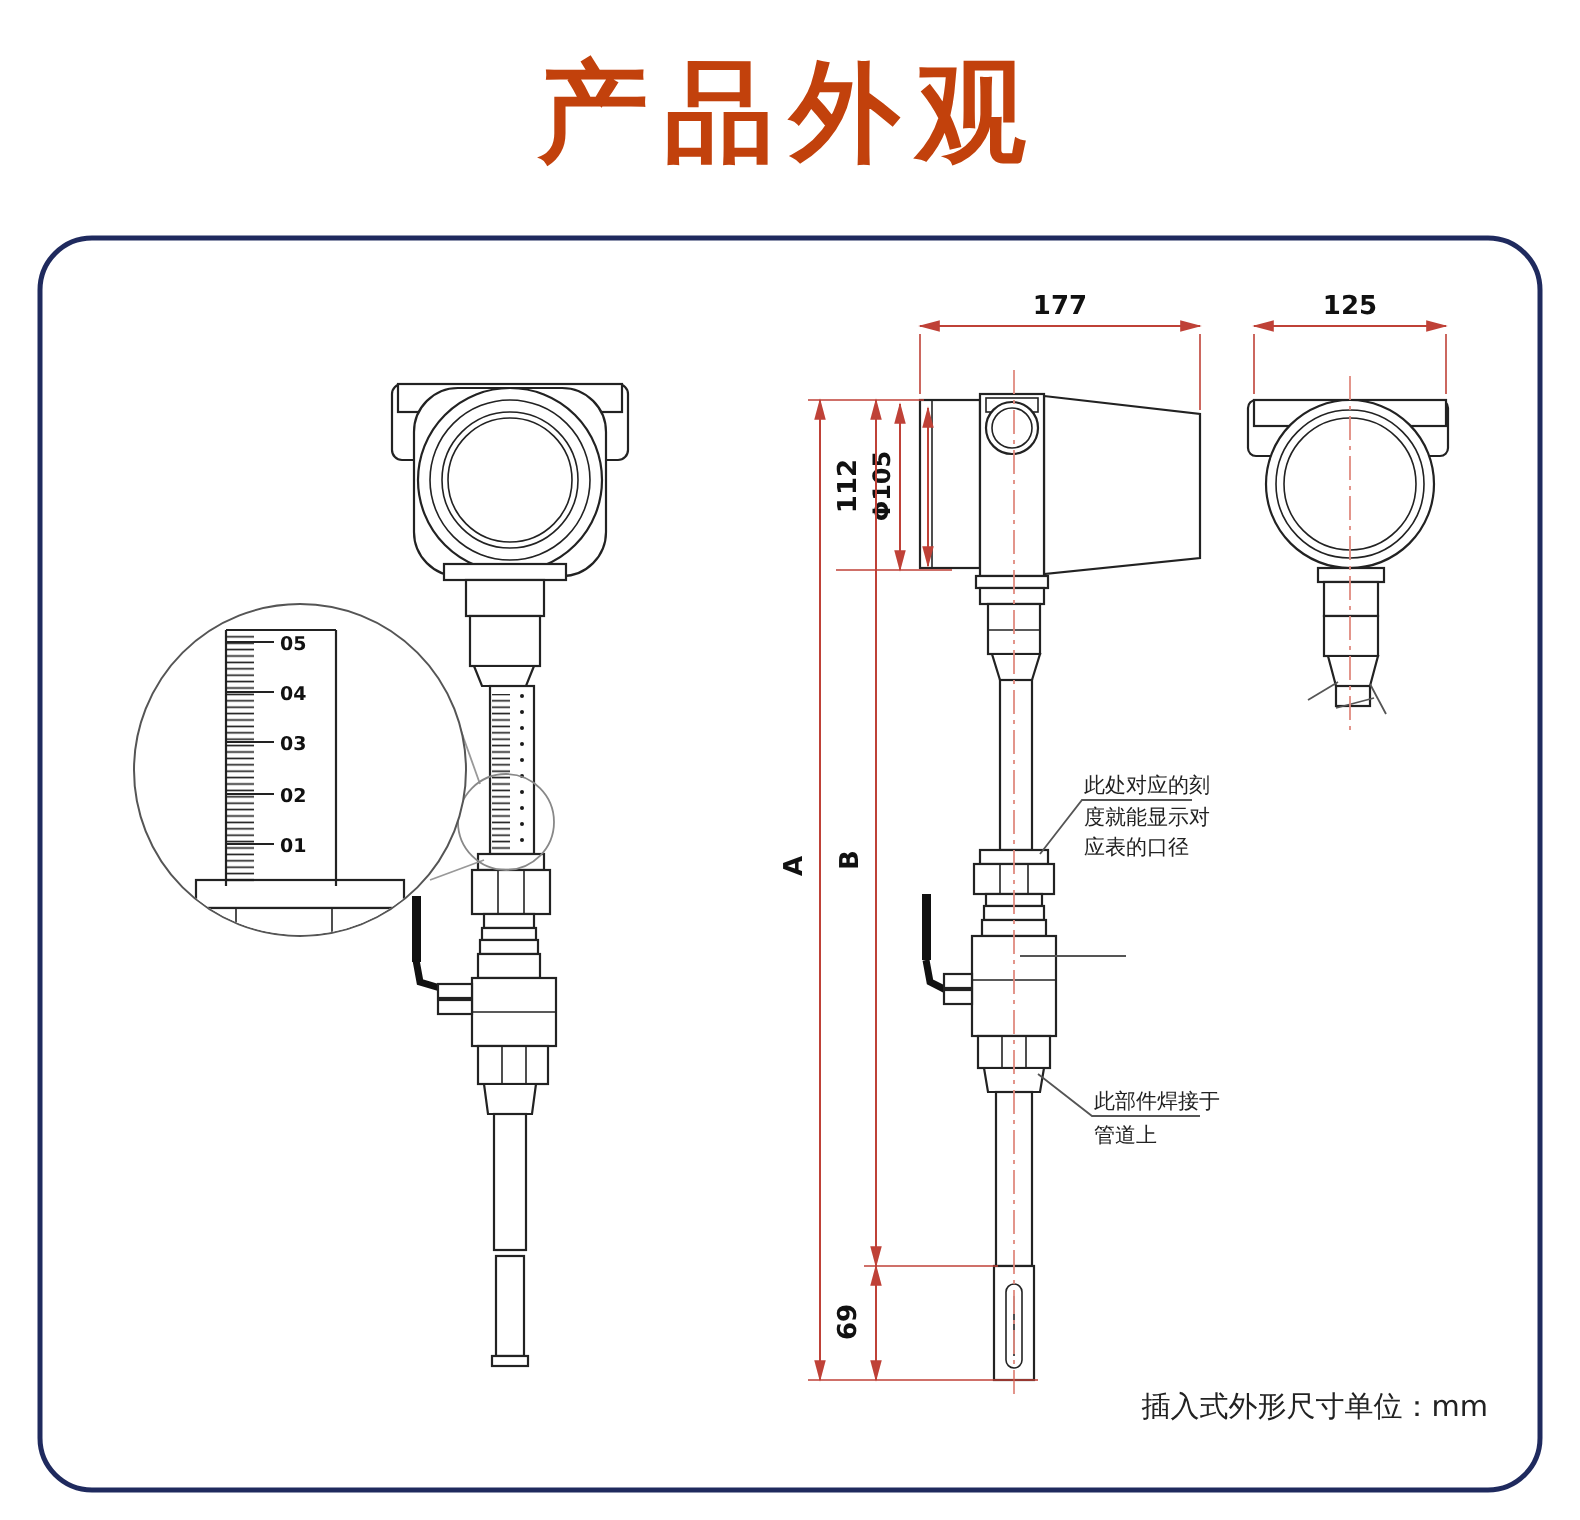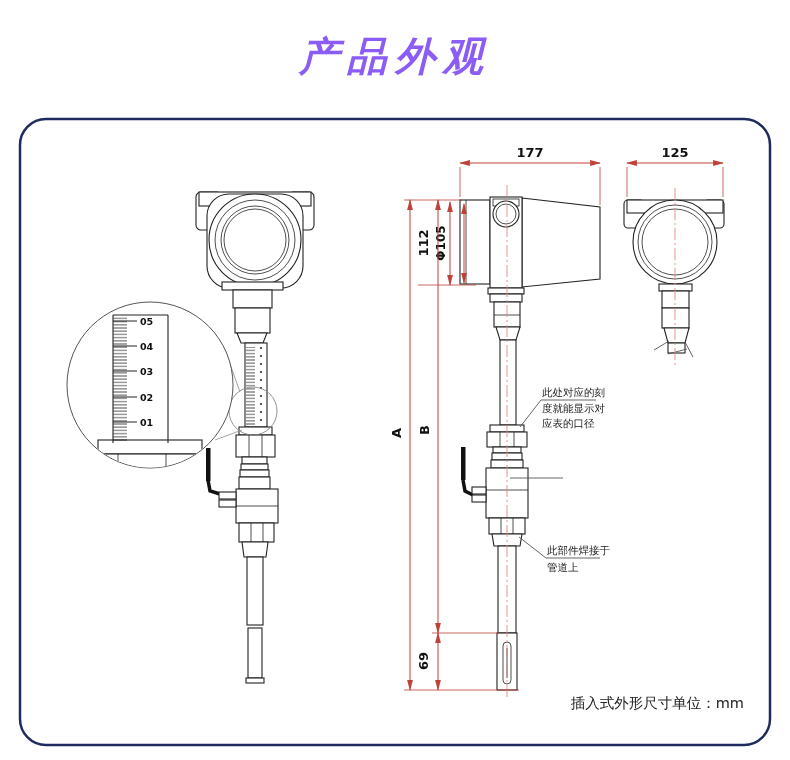--- a/index.html
+++ b/index.html
@@ -3,24 +3,23 @@
 <meta charset="utf-8">
 <style>
   html,body{margin:0;padding:0;}
   body{
     width:790px;height:760px;position:relative;overflow:hidden;
     background:#ffffff;
     font-family:"Liberation Sans","DejaVu Sans",sans-serif;
   }
   h1.page-title{
     margin:10px 0 0;height:96px;line-height:92px;
-    text-align:center;color:#8b5cf6;
-    font-size:40px;font-weight:900;letter-spacing:8px;
+    text-align:center;color:#c2410c;
+    font-size:55px;font-weight:900;letter-spacing:8px;
     font-family:"Liberation Sans","DejaVu Sans",sans-serif;
-    font-style:italic;
   }
   svg.drawing{position:absolute;left:0;top:0;}
   .dim-text{font:bold 13px "DejaVu Sans",sans-serif;fill:#111;}
   .dim-text-sm{font:bold 12px "DejaVu Sans",sans-serif;fill:#111;}
   .cn{font:10.5px "DejaVu Sans",sans-serif;fill:#222;}
   .scale-num{font:bold 9.5px "DejaVu Sans",sans-serif;fill:#111;}
   .footer-text{font:14.5px "DejaVu Sans",sans-serif;fill:#222;}
   .blk{stroke:#222;stroke-width:1.1;fill:#fff;}
   .blk-thin{stroke:#222;stroke-width:0.8;fill:none;}
   .blk-line{stroke:#222;stroke-width:1.1;fill:none;}

